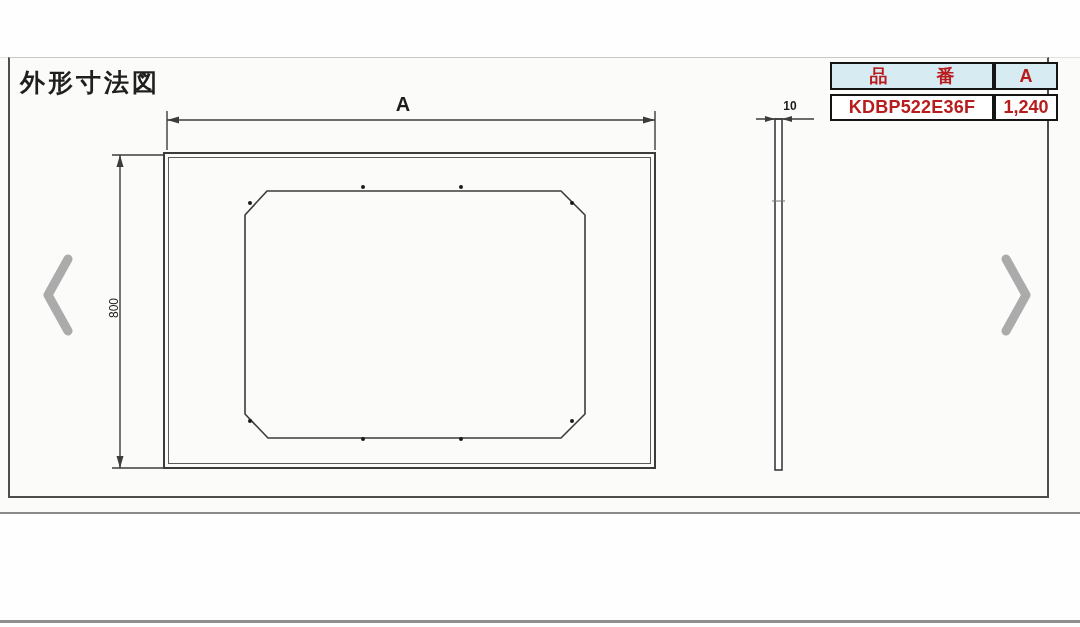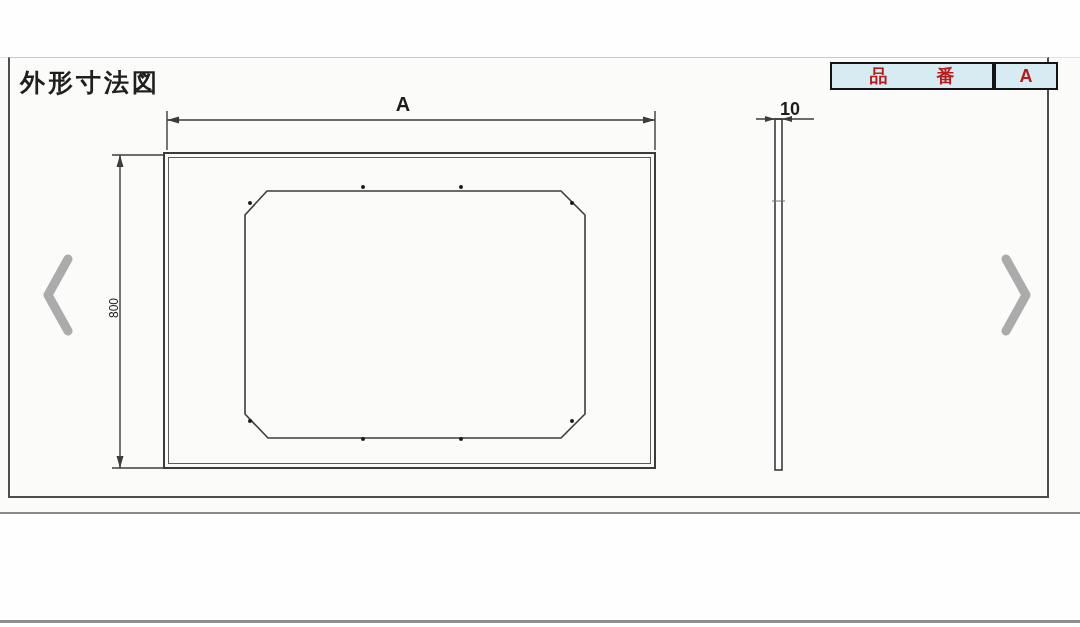--- a/index.html
+++ b/index.html
@@ -79,21 +79,21 @@
   }
   .dim-800 {
     left: 95px; top: 301px;
     width: 38px;
     font-size: 12px;
     transform: rotate(-90deg);
   }
   .dim-10 {
     left: 778px; top: 99px;
     width: 24px;
-    font-size: 18px;
+    font-size: 12px;
     font-weight: 600;
   }
   
   table.spec {
     position: absolute;
     left: 830px; top: 58px;
     border-collapse: separate;
     border-spacing: 0 4px;
     background: transparent;
   }
@@ -200,20 +200,24 @@
   <div class="dim-label dim-10">10</div>
 
   <table class="spec">
     <thead>
       <tr>
         <th class="th-part">品 番</th>
         <th class="th-a">A</th>
       </tr>
     </thead>
     <tbody>
+      <tr>
+        <td class="td-part">KDBP522E36F</td>
+        <td class="td-a">1,240</td>
+      </tr>
     </tbody>
   </table>
 
   <button class="nav-btn prev" aria-label="previous image">
     <svg width="44" height="88" viewBox="0 0 44 88" xmlns="http://www.w3.org/2000/svg">
       <polyline points="32,8 12,44 32,80" fill="none" stroke="var(--chevron)" stroke-width="9" stroke-linecap="round" stroke-linejoin="round"></polyline>
     </svg>
   </button>
   <button class="nav-btn next" aria-label="next image">
     <svg width="44" height="88" viewBox="0 0 44 88" xmlns="http://www.w3.org/2000/svg">

